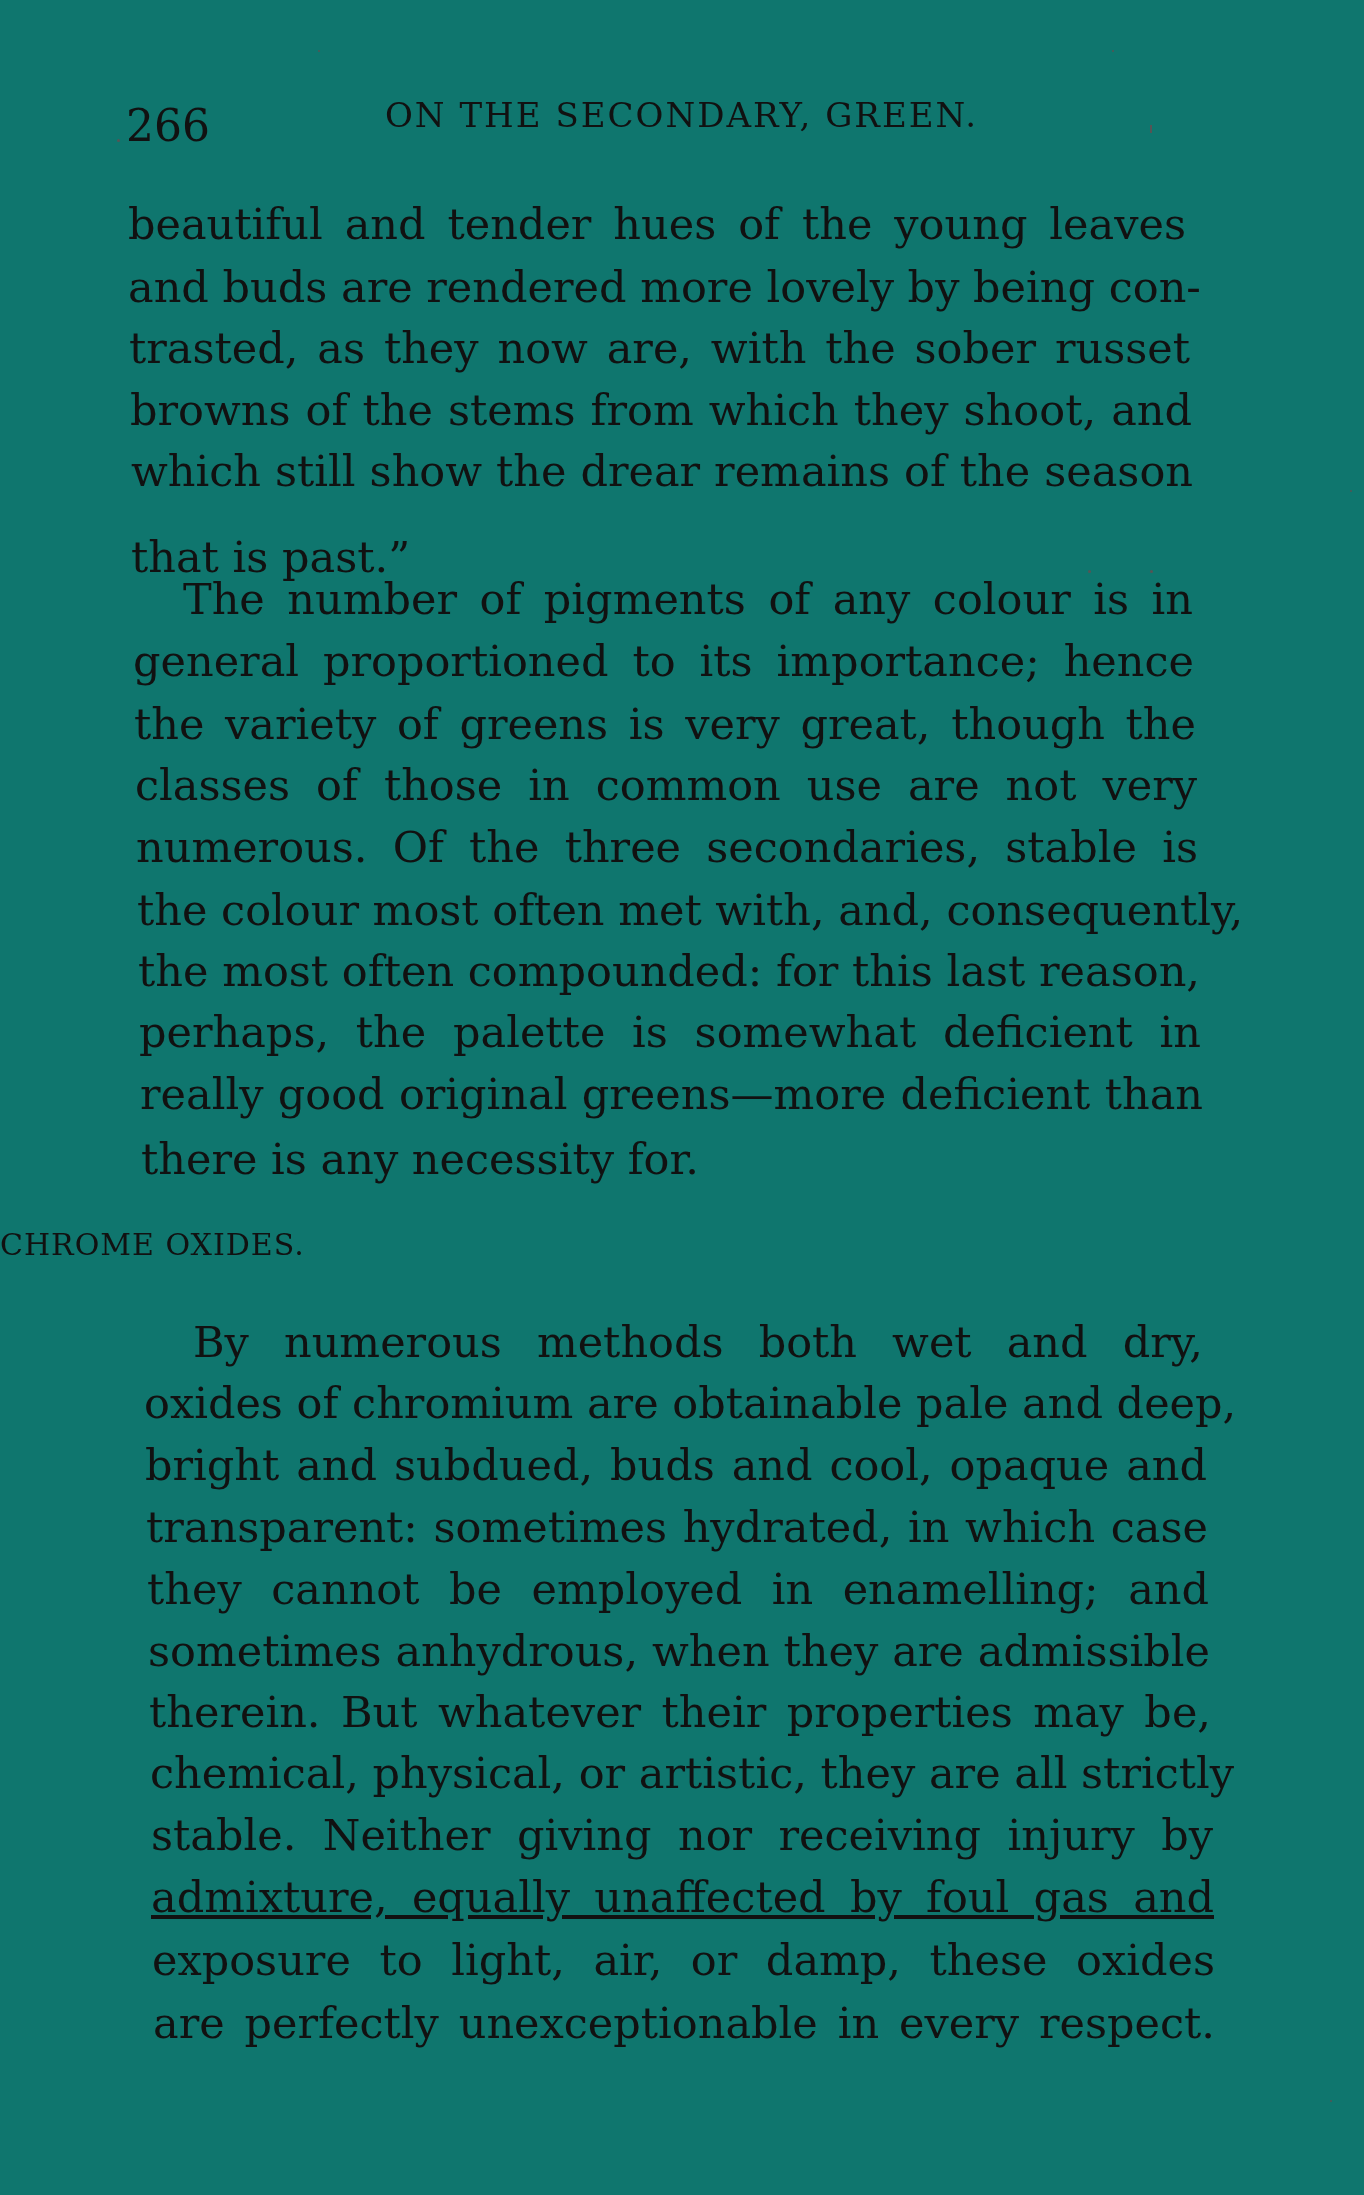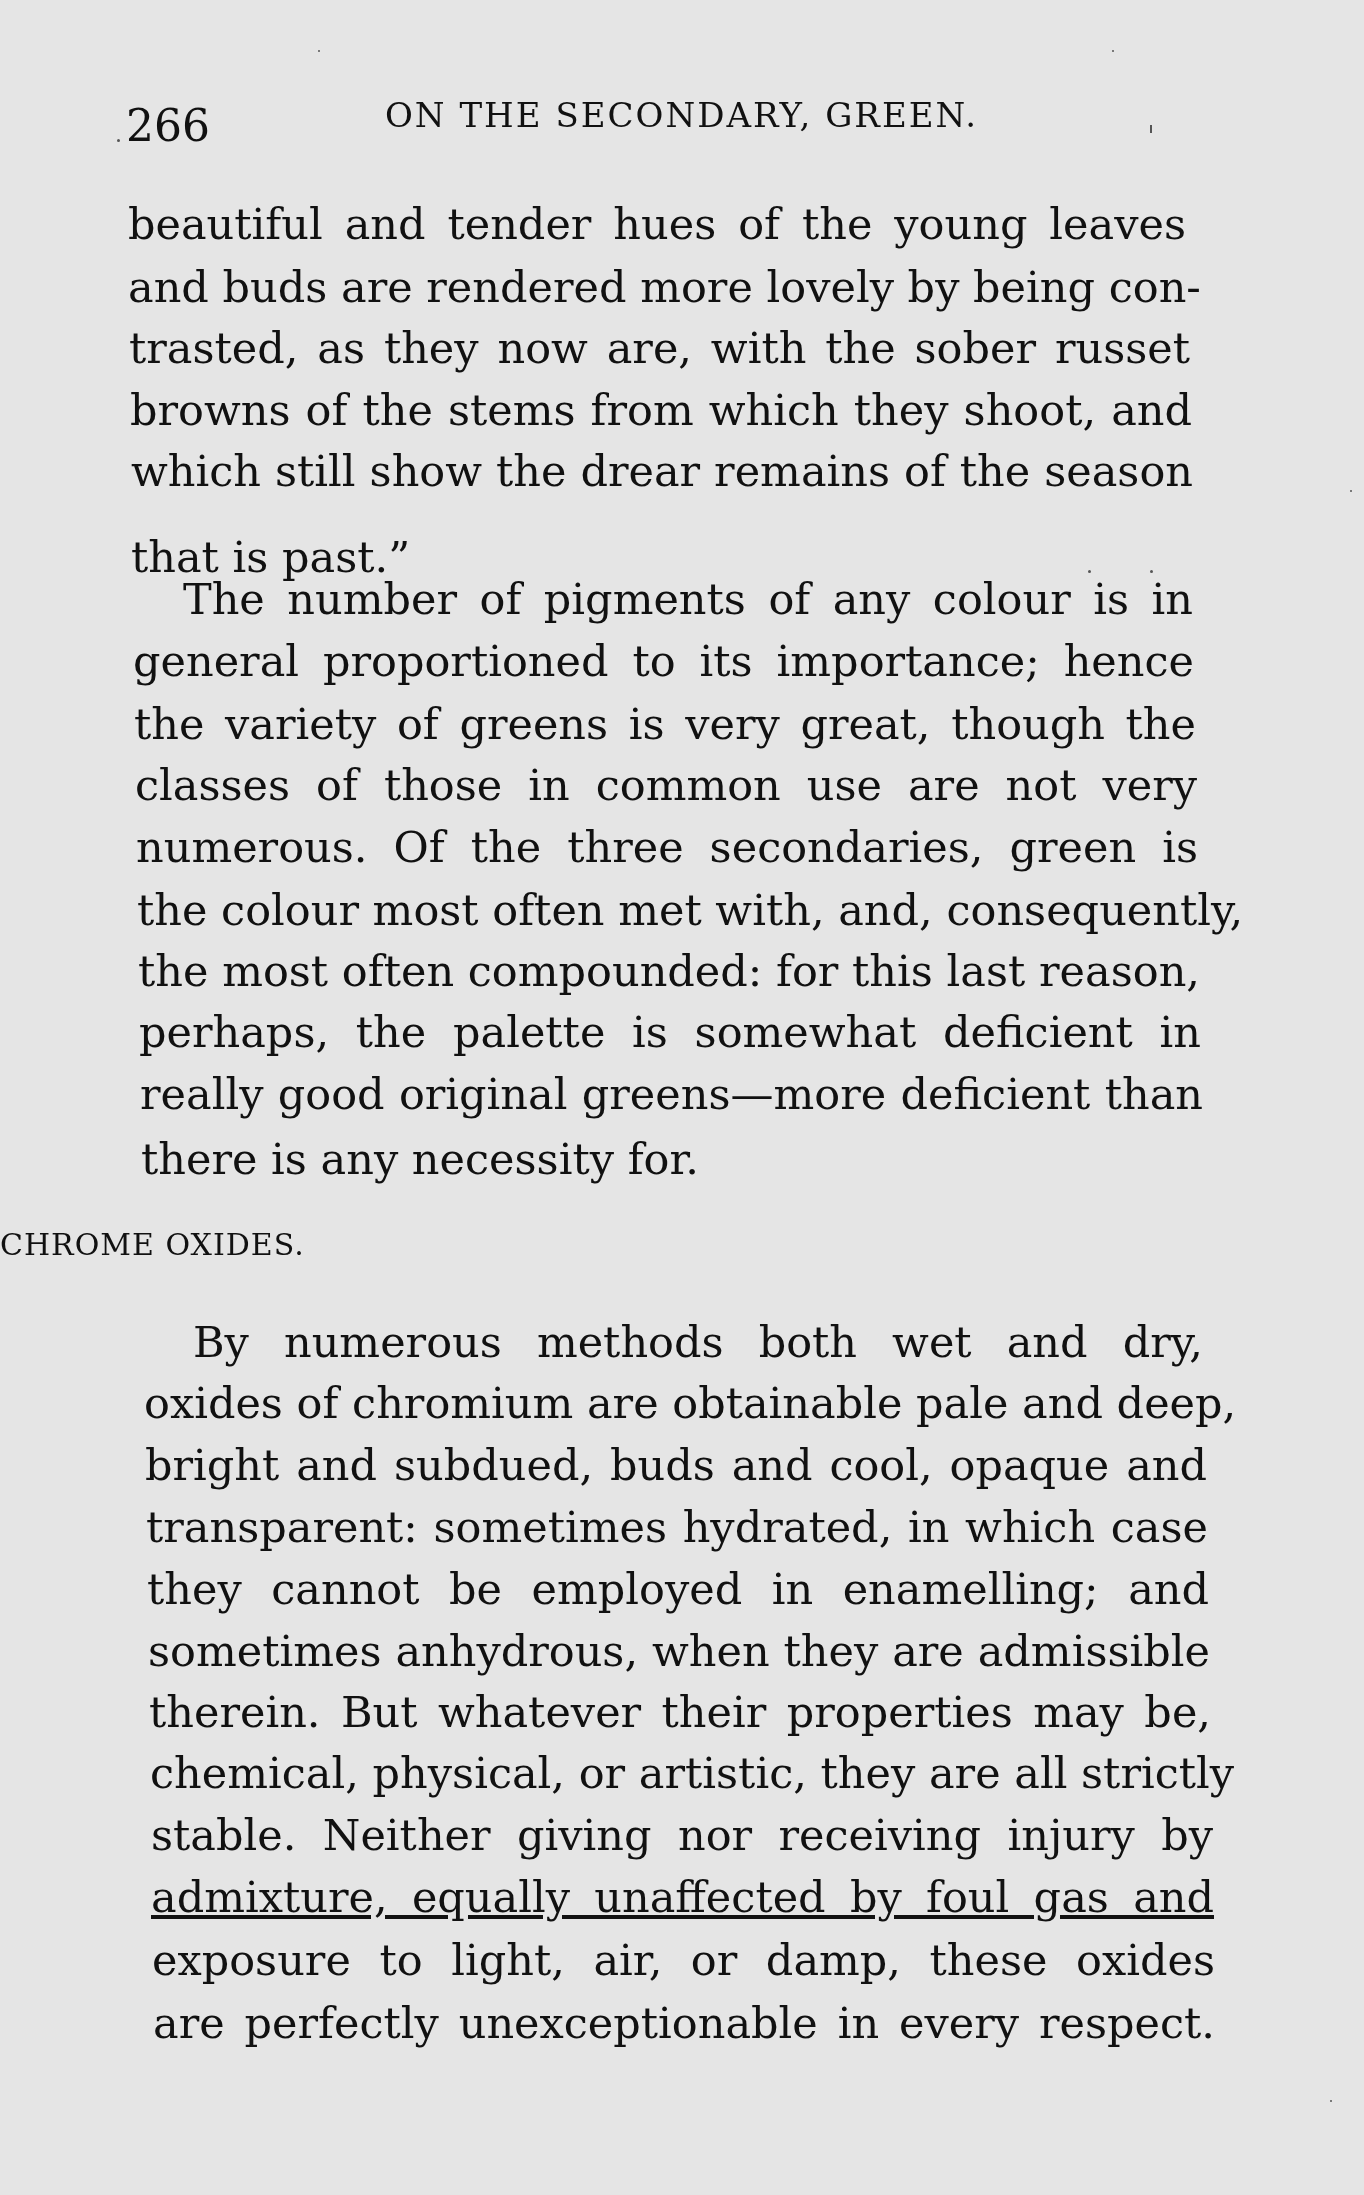--- a/index.html
+++ b/index.html
@@ -1,18 +1,18 @@
 <!DOCTYPE html>
 <html><head>
 <meta charset="utf-8">
 <style>
   html, body { margin: 0; padding: 0; background: #ffffff; }
   body { width: 1364px; height: 2195px; position: relative; overflow: hidden;
          font-family: "DejaVu Serif", "Liberation Serif", serif; color: #111; }
-  .page { position: absolute; left: 0; top: 0; width: 1364px; height: 2195px; background: #e5e5e5; }
+  .page { position: absolute; left: 0; top: 0; width: 1364px; height: 2195px; background: #0f766e; }
   .folio { position: absolute; left: 126px; top: 100px; font-size: 44px; line-height: 52px; }
   .running-head { position: absolute; left: 385px; top: 98px; font-size: 34px; line-height: 34px;
                   letter-spacing: 2px; font-variant: small-caps; text-transform: uppercase; }
   .line { position: absolute; font-size: 43px; line-height: 56px; white-space: nowrap;
           text-align: justify; text-align-last: justify; }
   .section-head { position: absolute; left: 0; width: 1221px; 
                   font-size: 30px; line-height: 38px; letter-spacing: 1px; text-transform: uppercase; }
   .speck { position: absolute; width: 3px; height: 3px; border-radius: 50%; background: #555; }
 </style>
 </head>
@@ -29,21 +29,21 @@
     <div class="line" style="left:130px; top:382px; width:1062px;">browns of the stems from which they shoot, and</div>
     <div class="line" style="left:131px; top:443px; width:1062px;">which still show the drear remains of the season</div>
     <div class="line" style="left:131px; top:529px; text-align:left; text-align-last:left;">that is past.”</div>
   </div>
 
   <div>
     <div class="line" style="left:183px; top:571px; width:1010px;">The number of pigments of any colour is in</div>
     <div class="line" style="left:133px; top:633px; width:1061px;">general proportioned to its importance; hence</div>
     <div class="line" style="left:134px; top:696px; width:1062px;">the variety of greens is very great, though the</div>
     <div class="line" style="left:135px; top:757px; width:1062px;">classes of those in common use are not very</div>
-    <div class="line" style="left:136px; top:819px; width:1062px;">numerous. Of the three secondaries, green is</div>
+    <div class="line" style="left:136px; top:819px; width:1062px;">numerous. Of the three secondaries, stable is</div>
     <div class="line" style="left:137px; top:882px; width:1063px;">the colour most often met with, and, consequently,</div>
     <div class="line" style="left:138px; top:943px; width:1062px;">the most often compounded: for this last reason,</div>
     <div class="line" style="left:139px; top:1004px; width:1062px;">perhaps, the palette is somewhat deficient in</div>
     <div class="line" style="left:140px; top:1066px; width:1063px;">really good original greens—more deficient than</div>
     <div class="line" style="left:141px; top:1131px; text-align:left; text-align-last:left;">there is any necessity for.</div>
   </div>
 
   <div class="section-head" style="top:1226px;">CHROME OXIDES.</div>
 
   <div>

